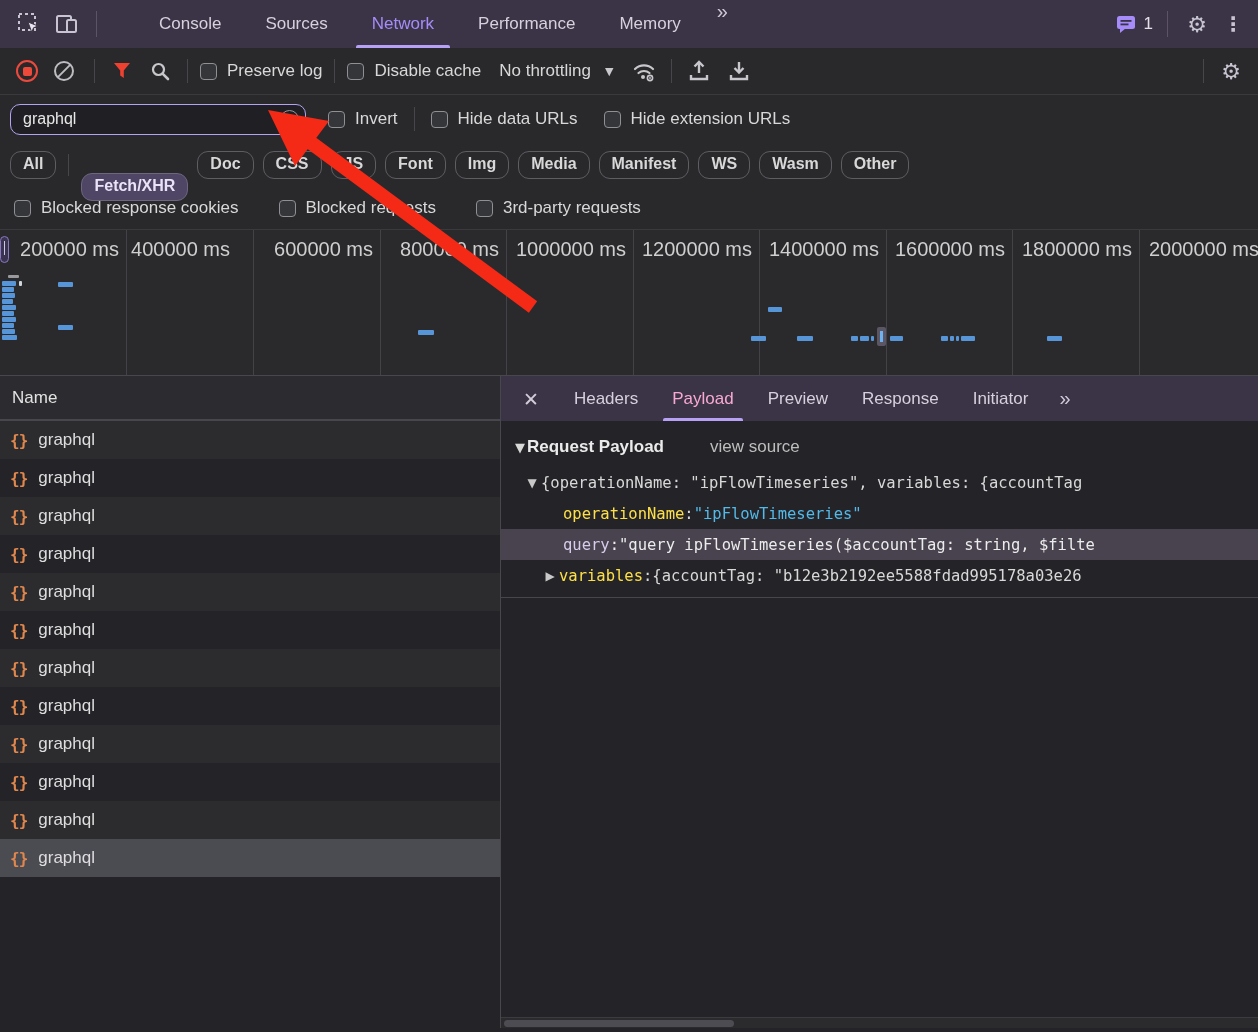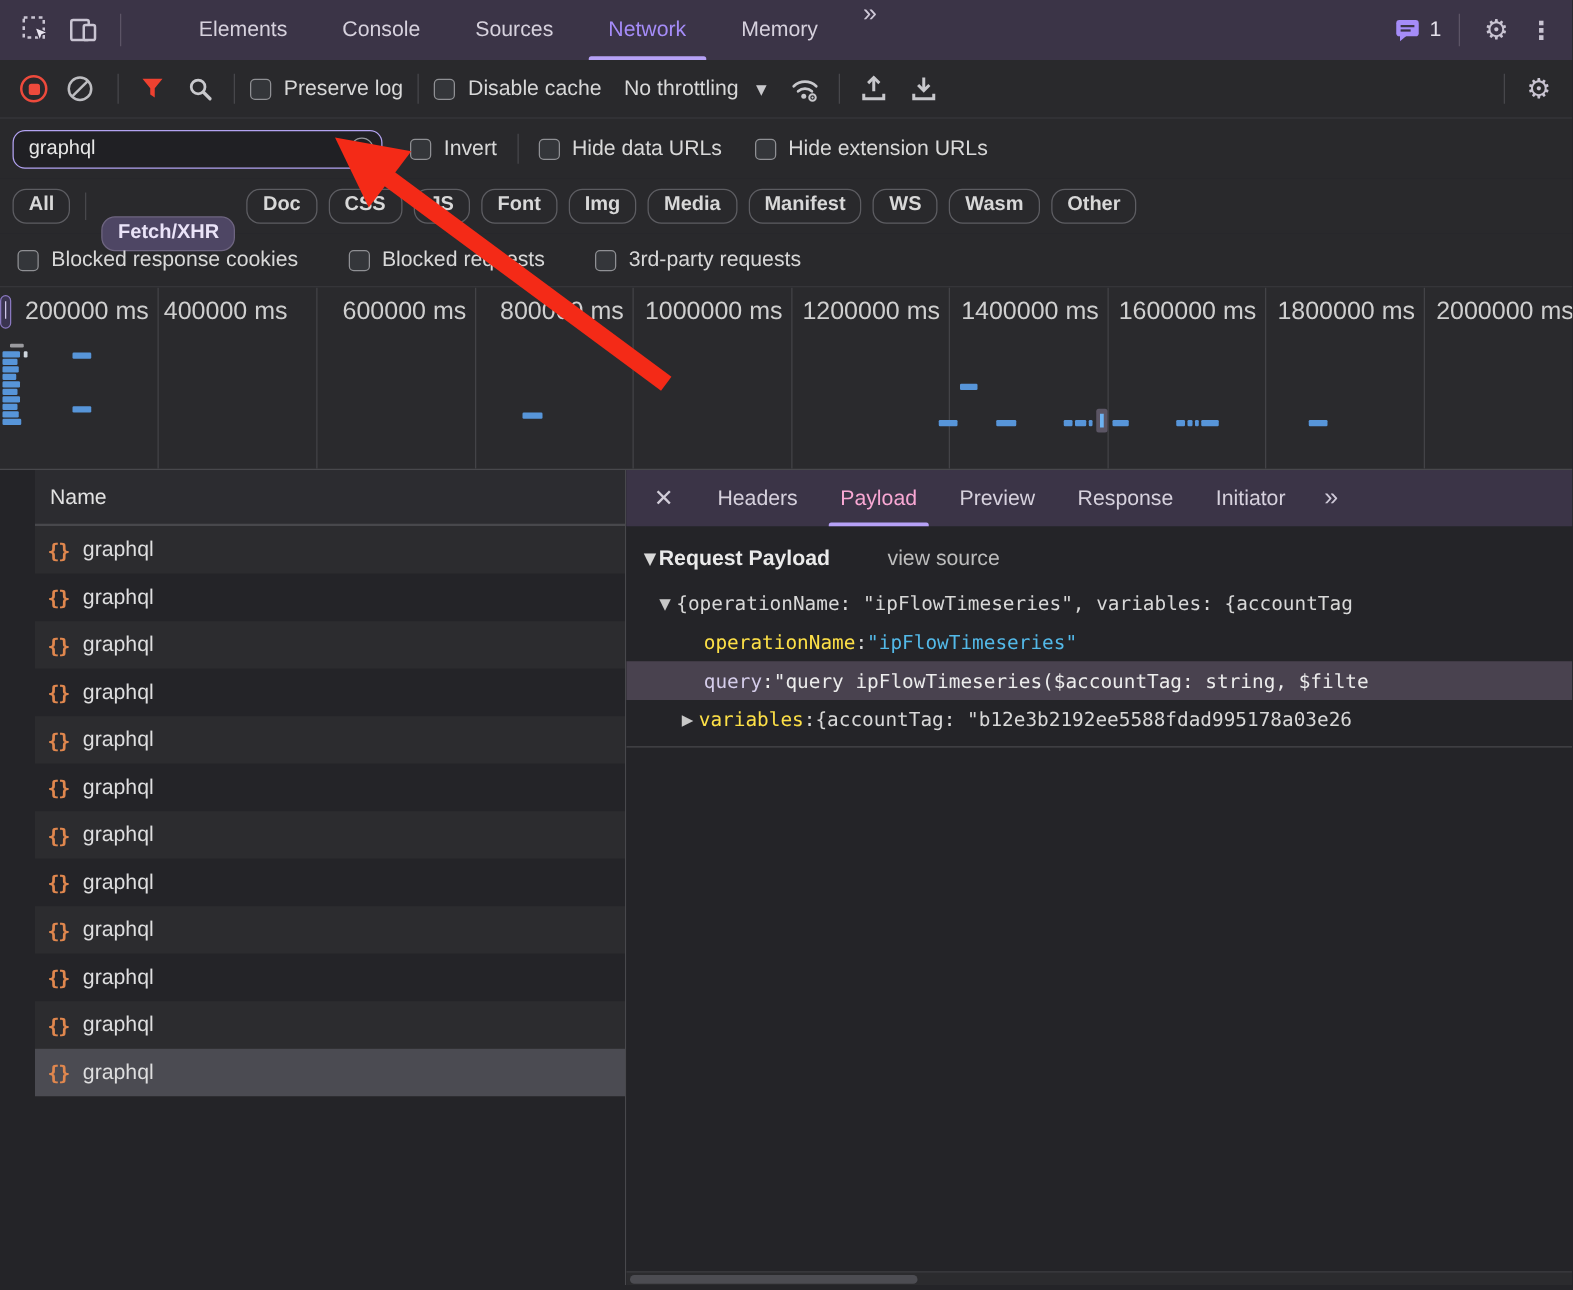--- a/index.html
+++ b/index.html
@@ -84,21 +84,21 @@
     font-size:20px; color:#cfcfcf; white-space:nowrap; }
   .tl-bar { position:absolute; background:#5795d9; height:5px; border-radius:1px; }
   .tl-pill { position:absolute; left:0; top:6px; width:9px; height:27px; background:#3a3450;
     border:1.5px solid #8a78c0; border-radius:5px; }
   .tl-pill::after { content:""; position:absolute; left:2.5px; top:4px; width:1.5px; height:14px; background:#cfc6e8; }
   .tl-marker { position:absolute; background:#5b5564; border-radius:2px; width:9px; height:19px; }
   .tl-marker::after { content:""; position:absolute; left:3px; top:4px; width:3px; height:11px; background:#6db3f2; }
 
   
   .main { display:flex; height:652px; }
-  .name-panel { width:501px; border-right:1px solid #48484c; background:#242428; display:flex; flex-direction:column;padding-left:28px; }
+  .name-panel { width:501px; border-right:1px solid #48484c; background:#242428; display:flex; flex-direction:column; }
   .name-header { height:45px; background:#2c2c30; border-bottom:2px solid #48484c; display:flex; align-items:center;
     padding-left:12px; font-size:17px; color:#e2e2e2; flex:0 0 auto; }
   .req-row { height:38px; display:flex; align-items:center; padding-left:10px; gap:11px; cursor:pointer; flex:0 0 auto; }
   .req-row.odd { background:#2c2c2f; }
   .req-row.even { background:#242428; }
   .req-row.selected { background:#4b4b52; }
   .req-icon { font-family:"DejaVu Sans Mono", monospace; font-size:16px; font-weight:bold; color:#e0874e; letter-spacing:-1px; }
   .req-label { font-size:17px; color:#dededf; }
 
   .detail-panel { flex:1; display:flex; flex-direction:column; min-width:0; background:#242428; }
@@ -144,24 +144,24 @@
     </svg>
   </div>
   <div class="tool-icon" style="margin-left:8px">
     <svg class="ic" width="26" height="26" viewBox="0 0 26 26">
       <rect x="3" y="5" width="14" height="16" rx="1.5" fill="none" stroke="#c9c4d2" stroke-width="2"></rect>
       <rect x="13" y="9" width="9" height="12" rx="1.5" fill="#3b3447" stroke="#c9c4d2" stroke-width="2"></rect>
     </svg>
   </div>
   <div class="vdiv"></div>
   <div class="tabs">
-    <div class="tab">Elements</div>
     <div class="tab">Console</div>
     <div class="tab">Sources</div>
     <div class="tab active">Network</div>
+    <div class="tab">Performance</div>
     <div class="tab">Memory</div>
     <div class="tab-overflow">»</div>
   </div>
   <div class="topbar-right">
     <div class="bubble-wrap">
       <svg class="ic" width="22" height="20" viewBox="0 0 22 20">
         <rect x="2" y="2" width="18" height="13" rx="2.5" fill="#a58cf8"></rect>
         <path d="M5 14 L5 19 L11 14 Z" fill="#a58cf8"></path>
         <rect x="5.5" y="6" width="11" height="1.8" fill="#3b3447"></rect>
         <rect x="5.5" y="9.5" width="8" height="1.8" fill="#3b3447"></rect>

